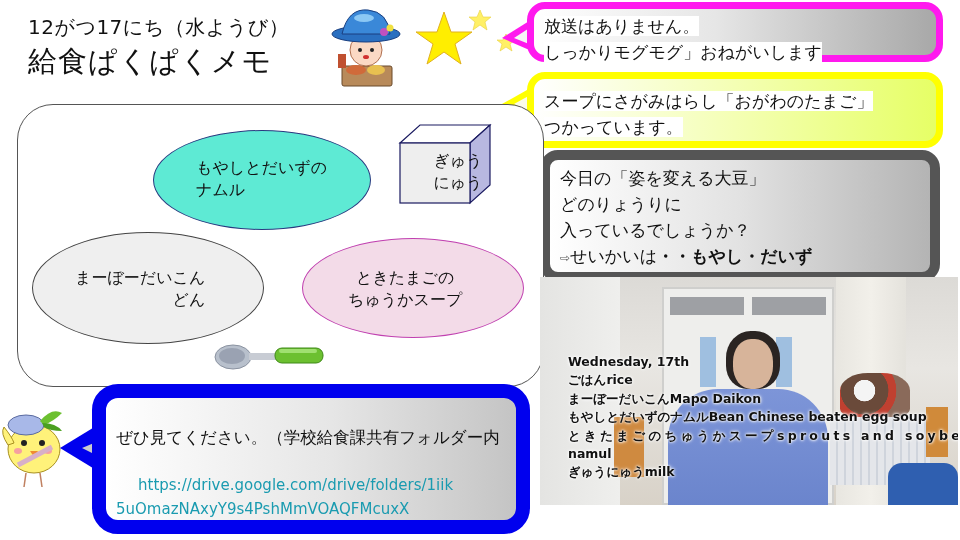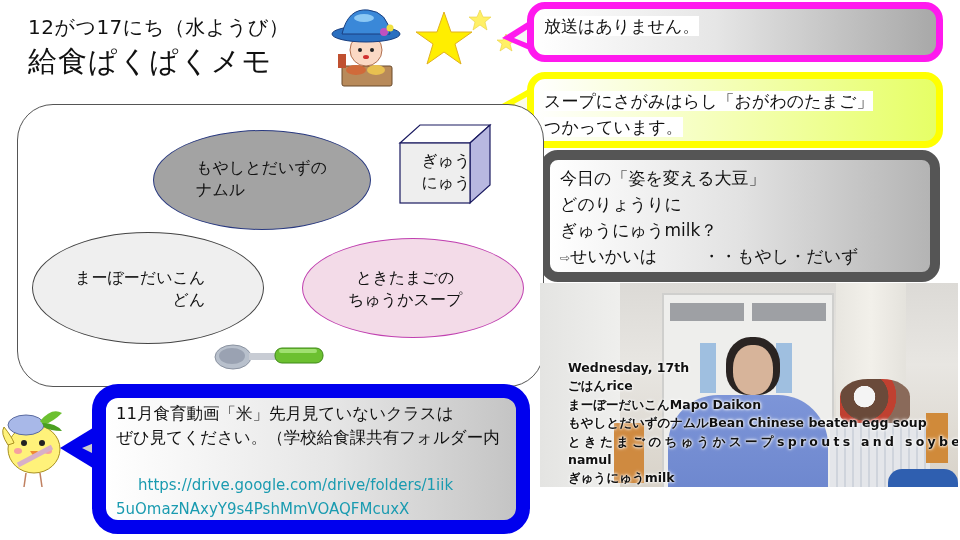--- a/index.html
+++ b/index.html
@@ -28,53 +28,53 @@
   .bubble-pink .bubble-text span { background: #fff; }
 
   .bubble-yellow { left: 527px; top: 72px; width: 416px; height: 76px; border-width: 7px; border-color: #ffff00;
     background: linear-gradient(90deg, #ffffff 0%, #f4ffb4 50%, #e6ff66 100%); }
   .bubble-yellow .bubble-text { left: 10px; top: 9px; }
   .bubble-yellow .bubble-text span { background: #fff; }
 
   .bubble-gray { left: 540px; top: 150px; width: 400px; height: 132px; border-width: 10px; border-color: #555555;
     background: linear-gradient(90deg, #ffffff 0%, #e2e2e2 50%, #b4b4b4 100%); }
   .bubble-gray .bubble-text { left: 10px; top: 5px; font-size: 17px; line-height: 26px; }
-  .bubble-gray .answer-bold { font-weight: normal; margin-left: 46px; }
+  .bubble-gray .answer-bold { font-weight: bold; }
   .bubble-gray .arrow-glyph { font-size: 12px; color: #555; }
 
   .bubble-blue { left: 92px; top: 384px; width: 438px; height: 150px; border-width: 14px; border-color: #0000ee;
     border-radius: 26px; background: linear-gradient(90deg, #ffffff 0%, #e6e6e6 55%, #c4c4c4 100%); }
   .bubble-blue .bubble-text { left: 10px; top: 4px; font-size: 16.5px; line-height: 23.5px; }
   .bubble-blue .link { color: #1a9bb0; font-size: 15px; margin-left: 22px; }
 
   
   .tail { position: absolute; }
 
   
   .tray { left: 17px; top: 104px; width: 527px; height: 283px; border: 1.3px solid #555; border-radius: 36px; background: #fff; }
 
   .dish { position: absolute; border-radius: 50%; border: 1.3px solid #333; }
   .dish-text { position: absolute; font-size: 16px; line-height: 22px; white-space: nowrap; }
-  .dish-namul { left: 153px; top: 130px; width: 218px; height: 100px; background: #a3a3a3; border-color: #2a3a80; }
+  .dish-namul { left: 153px; top: 130px; width: 218px; height: 100px; background: #5eead4; border-color: #2a3a80; }
   .dish-namul .dish-text { left: 42px; top: 26px; }
   .dish-mapo { left: 32px; top: 232px; width: 232px; height: 112px; background: #efefef; border-color: #444; }
   .dish-mapo .dish-text { left: 42px; top: 34px; text-align: right; }
   .dish-soup { left: 302px; top: 238px; width: 222px; height: 100px; background: #f3dbe8; border-color: #c040b0; }
   .dish-soup .dish-text { left: 45px; top: 28px; text-align: center; }
 
   .milk-box { left: 386px; top: 123px; width: 106px; height: 82px; }
-  .milk-label { position: absolute; left: 404px; top: 150px; width: 84px; text-align: center; font-size: 16px; line-height: 22px; }
+  .milk-label { position: absolute; left: 416px; top: 150px; width: 84px; text-align: center; font-size: 16px; line-height: 22px; }
 
   .spoon { left: 213px; top: 341px; width: 112px; height: 30px; }
 
   
   .chick { left: 0px; top: 393px; width: 72px; height: 100px; }
 
   
-  .video { left: 540px; top: 283px; width: 418px; height: 204px; overflow: hidden;
+  .video { left: 540px; top: 277px; width: 418px; height: 228px; overflow: hidden;
     background: linear-gradient(180deg, #dcdad6 0%, #e8e6e2 40%, #d8d2c8 100%); padding-left: 48px; }
   .video .wall-left { position: absolute; left: 0; top: 0; width: 80px; height: 228px; background: linear-gradient(90deg,#e4e4e2,#efefed); }
   .video .door-frame { position: absolute; left: 122px; top: 10px; width: 172px; height: 218px; background: #eeeeec; border: 2px solid #cfcfcd; }
   .video .transom1 { position: absolute; left: 130px; top: 20px; width: 74px; height: 18px; background: #9ea0a4; }
   .video .transom2 { position: absolute; left: 212px; top: 20px; width: 74px; height: 18px; background: #9ea0a4; }
   .video .door-win1 { position: absolute; left: 160px; top: 60px; width: 16px; height: 50px; background: #9fbfe0; }
   .video .door-win2 { position: absolute; left: 236px; top: 60px; width: 16px; height: 50px; background: #9fbfe0; }
   .video .curtain { position: absolute; left: 296px; top: 0; width: 70px; height: 228px; background: linear-gradient(90deg,#e8e6e0,#f2f0ea,#e4e2dc); }
   .video .table { position: absolute; left: 290px; top: 138px; width: 100px; height: 70px; background: repeating-linear-gradient(90deg,#e4e6ea 0 6px,#cfd4dc 6px 8px); }
   .video .toys { position: absolute; left: 300px; top: 96px; width: 70px; height: 44px; border-radius: 40% 40% 20% 20%; background: radial-gradient(circle at 35% 40%, #f4f4f4 0 20%, #6a4a3a 21% 45%, #c04030 46% 60%, #8a6a5a 61%); }
@@ -117,20 +117,21 @@
   <polygon points="92,30 95,36 101,36 96,40 98,47 92,43 86,47 88,40 83,36 89,36" fill="#fff066" stroke="#e8d040" stroke-width="0.6"></polygon>
 </svg>
 
 <svg class="tail" style="left:500px;top:16px;" width="36" height="40" viewBox="0 0 36 40">
   <polygon points="34,2 2,22 34,36" fill="#ff19ee"></polygon>
   <polygon points="34,9 14,22 34,30" fill="#f6f6f6"></polygon>
 </svg>
 <div class="bubble bubble-pink">
   <div class="bubble-text">
     <span>放送はありません。</span><br>
+    <span>しっかりモグモグ」おねがいします</span>
   </div>
 </div>
 
 <svg class="tail" style="left:500px;top:84px;" width="36" height="40" viewBox="0 0 36 40">
   <polygon points="34,2 2,20 34,36" fill="#ffff00"></polygon>
   <polygon points="34,9 14,20 34,30" fill="#fbfbe8"></polygon>
 </svg>
 <div class="bubble bubble-yellow">
   <div class="bubble-text">
     <span>スープにさがみはらし「おがわのたまご」</span><br>
@@ -139,21 +140,21 @@
 </div>
 
 <svg class="tail" style="left:508px;top:168px;" width="44" height="50" viewBox="0 0 44 50">
   <polygon points="44,2 2,26 44,48" fill="#555555"></polygon>
   <polygon points="44,13 20,26 44,38" fill="#f8f8f8"></polygon>
 </svg>
 <div class="bubble bubble-gray">
   <div class="bubble-text">
     <span>今日の「姿を変える大豆」</span><br>
     <span>どのりょうりに</span><br>
-    <span>ぎゅうにゅうmilk？</span><br>
+    <span>入っているでしょうか？</span><br>
     <span class="arrow-glyph">⇨</span><span>せいかいは</span><span class="answer-bold">・・もやし・だいず</span>
   </div>
 </div>
 
 <div class="abs tray"></div>
 
 <div class="dish dish-namul">
   <div class="dish-text">
     <span>もやしとだいずの</span><br>
     <span>ナムル</span>
@@ -207,21 +208,21 @@
   <line x1="26" y1="80" x2="24" y2="94" stroke="#c08060" stroke-width="1.5"></line>
   <line x1="40" y1="80" x2="42" y2="94" stroke="#c08060" stroke-width="1.5"></line>
 </svg>
 
 <svg class="tail" style="left:56px;top:418px;" width="50" height="60" viewBox="0 0 50 60">
   <polygon points="50,2 4,30 50,58" fill="#0000ee"></polygon>
   <polygon points="50,20 26,30 50,42" fill="#cccccc"></polygon>
 </svg>
 <div class="bubble bubble-blue">
   <div class="bubble-text">
-    <span>11月食育動画「米」先月見ていないクラスは</span><br>
+    <br>
     <span>ぜひ見てください。（学校給食課共有フォルダー内</span><br>
     <br>
     <a class="link">
       <span>https://drive.google.com/drive/folders/1iik</span><br>
       <span>5uOmazNAxyY9s4PshMmVOAQFMcuxX</span>
     </a>
   </div>
 </div>
 
 <div class="abs video">

